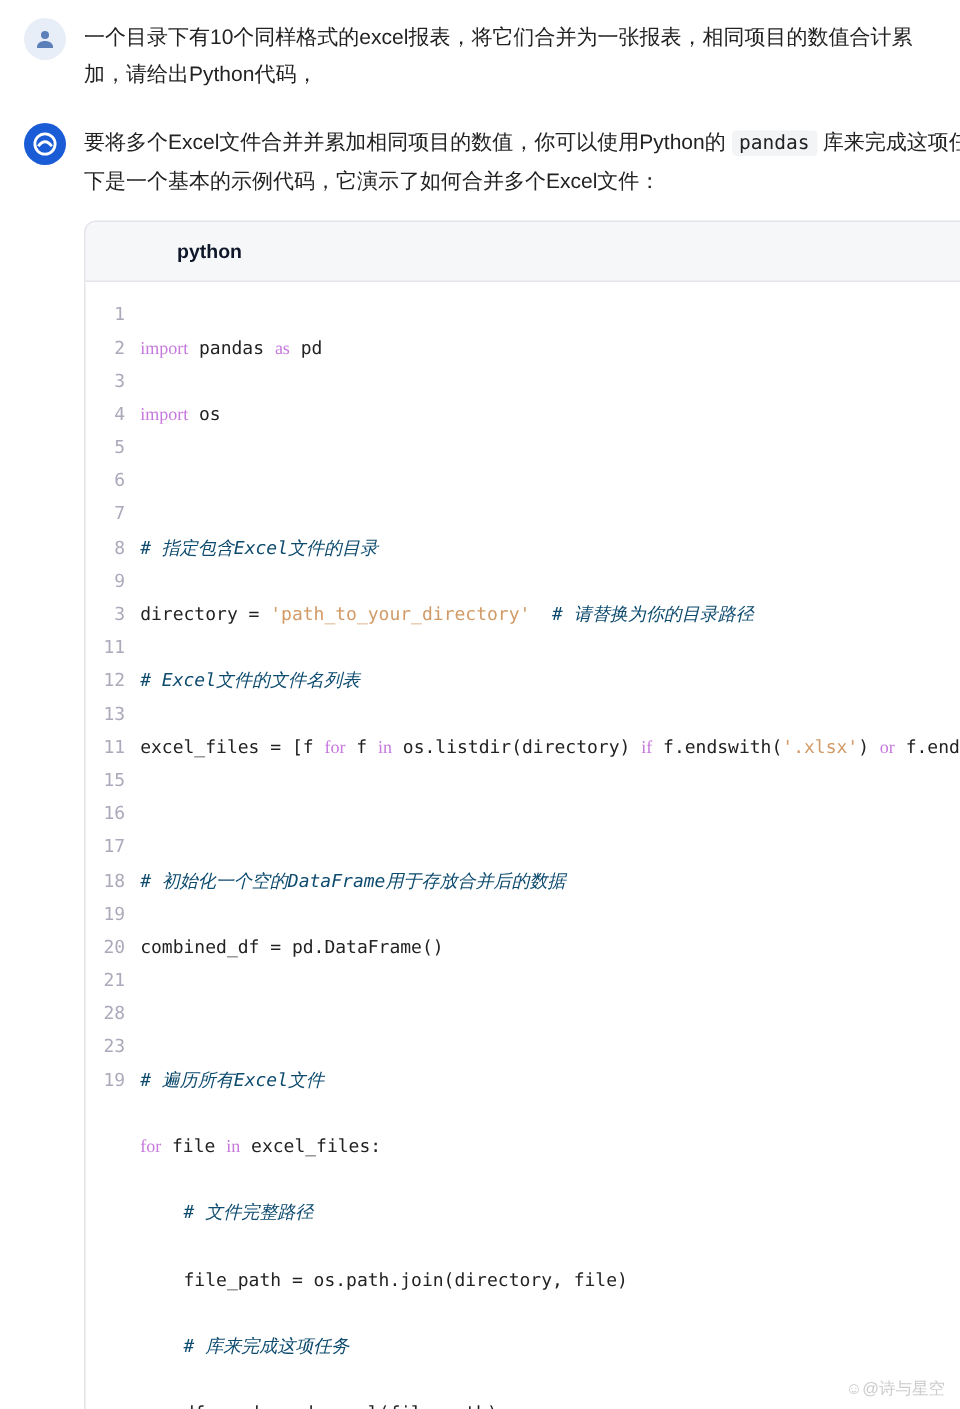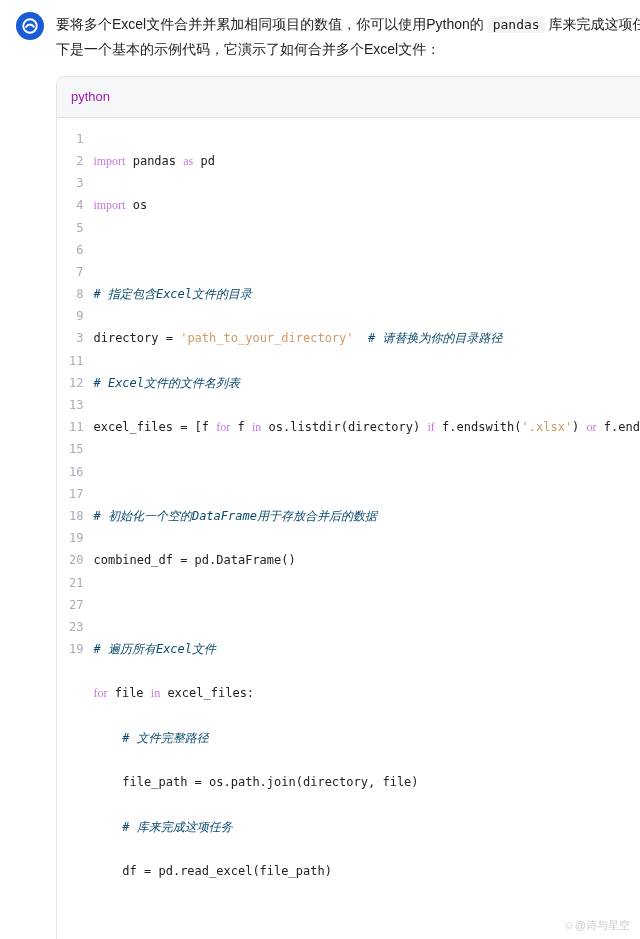--- a/index.html
+++ b/index.html
@@ -8,36 +8,45 @@
     .msg { display: flex; gap: 12px; margin-bottom: 20px; }
     .avatar { width: 28px; height: 28px; border-radius: 50%; flex-shrink: 0; display: flex; align-items: center; justify-content: center; }
     .avatar-user { background: #e8eef7; }
     .avatar-user svg { width: 16px; height: 16px; }
     .avatar-ai { background: #1a5cd6; }
     .avatar-ai svg { width: 18px; height: 18px; }
     .content { flex: 1; font-size: 14px; line-height: 1.8; color: #222; }
     .inline-code { font-family: Consolas, Monaco, monospace; background: #f3f4f6; padding: 1px 5px; border-radius: 3px; font-size: 13px; }
     .code-block { border: 1px solid #e2e4e8; border-radius: 8px; margin: 14px 0; overflow: hidden; }
     .code-header { display: flex; justify-content: space-between; align-items: center; background: #f6f7f9; padding: 8px 14px; border-bottom: 1px solid #e2e4e8; }
-    .code-lang { font-size: 13px; font-weight: 400; color: #a21caf; }
+    .code-lang { font-size: 13px; font-weight: 700; color: #0f172a; margin-left: 47px; }
     .code-body { display: flex; font-family: Consolas, Monaco, monospace; font-size: 12px; line-height: 1.85; overflow-x: auto; }
     .line-nums { padding: 10px 0; text-align: right; color: #aab; user-select: none; flex-shrink: 0; }
     .line-nums div { padding: 0 10px 0 12px; }
     .code-lines { padding: 10px 12px 10px 0; white-space: pre; flex: 1; }
     .code-lines div { min-height: 1.85em; }
     .kw { color: #c678dd; font-family: Liberation Serif, serif; }
     .str { color: #d19a66; }
     .cmt { color: #0c4a6e; font-style: italic; }
     p { margin-bottom: 10px; }
     .watermark { position: fixed; bottom: 6px; right: 10px; font-size: 11px; color: #ccc; text-align: right; }
   </style>
 </head>
 <body>
 
 <div class="container">
+  <div class="msg">
+    <div class="avatar avatar-user">
+      <svg viewBox="0 0 24 24" fill="#5b7fb8">
+          <circle cx="12" cy="8" r="4"></circle>
+          <path d="M4 20c0-4 4-6 8-6s8 2 8 6v1H4z"></path>
+        </svg>
+    </div>
+    <div class="content">一个目录下有10个同样格式的excel报表，将它们合并为一张报表，相同项目的数值合计累加，请给出Python代码，</div>
+  </div>
 
   <div class="msg">
     <div class="avatar avatar-ai">
       <svg viewBox="0 0 24 24">
           <circle cx="12" cy="12" r="9" fill="none" stroke="#fff" stroke-width="2.5"></circle>
           <path d="M6 14 Q12 6 18 14" fill="none" stroke="#fff" stroke-width="2.5"></path>
         </svg>
     </div>
     <div class="content">
       <p>
@@ -65,21 +74,21 @@
               <div>12</div>
               <div>13</div>
               <div>11</div>
               <div>15</div>
               <div>16</div>
               <div>17</div>
               <div>18</div>
               <div>19</div>
               <div>20</div>
               <div>21</div>
-              <div>27</div>
+              <div>28</div>
               <div>23</div>
               <div>19</div>
           </div>
           <div class="code-lines">
 <div><span class="kw">import</span> pandas <span class="kw">as</span> pd</div>
 <div><span class="kw">import</span> os</div>
 <div> </div>
 <div><span class="cmt"># 指定包含Excel文件的目录</span></div>
 <div>directory = <span class="str">'path_to_your_directory'</span>  <span class="cmt"># 请替换为你的目录路径</span></div>
 <div><span class="cmt"># Excel文件的文件名列表</span></div>

